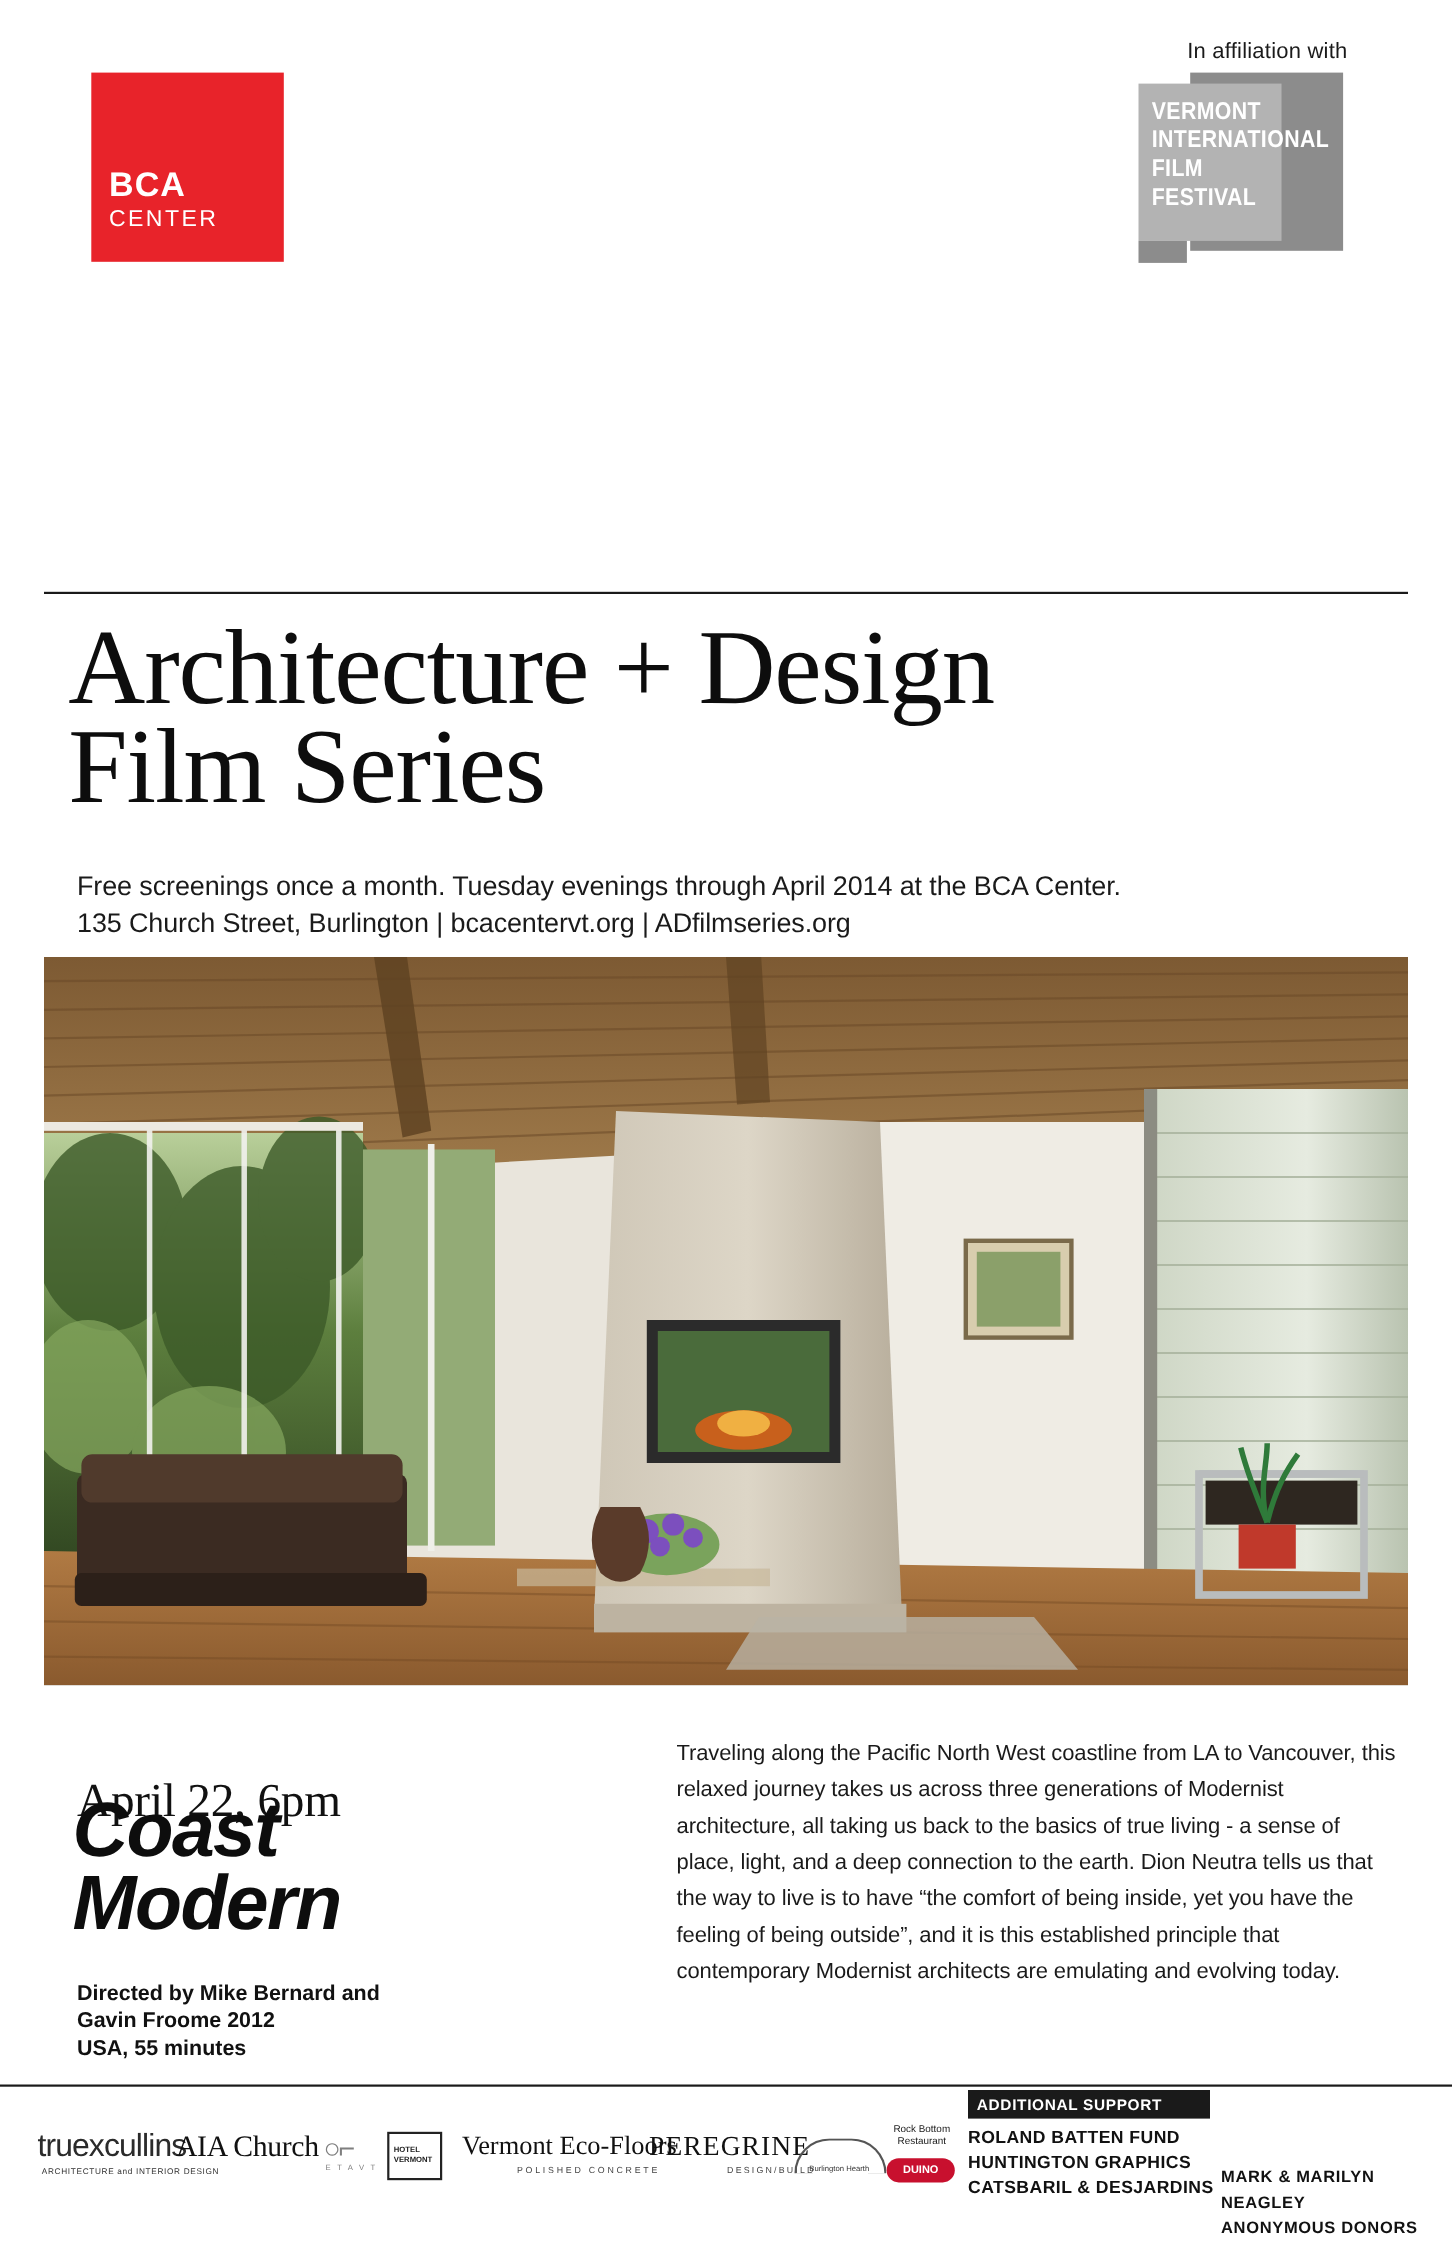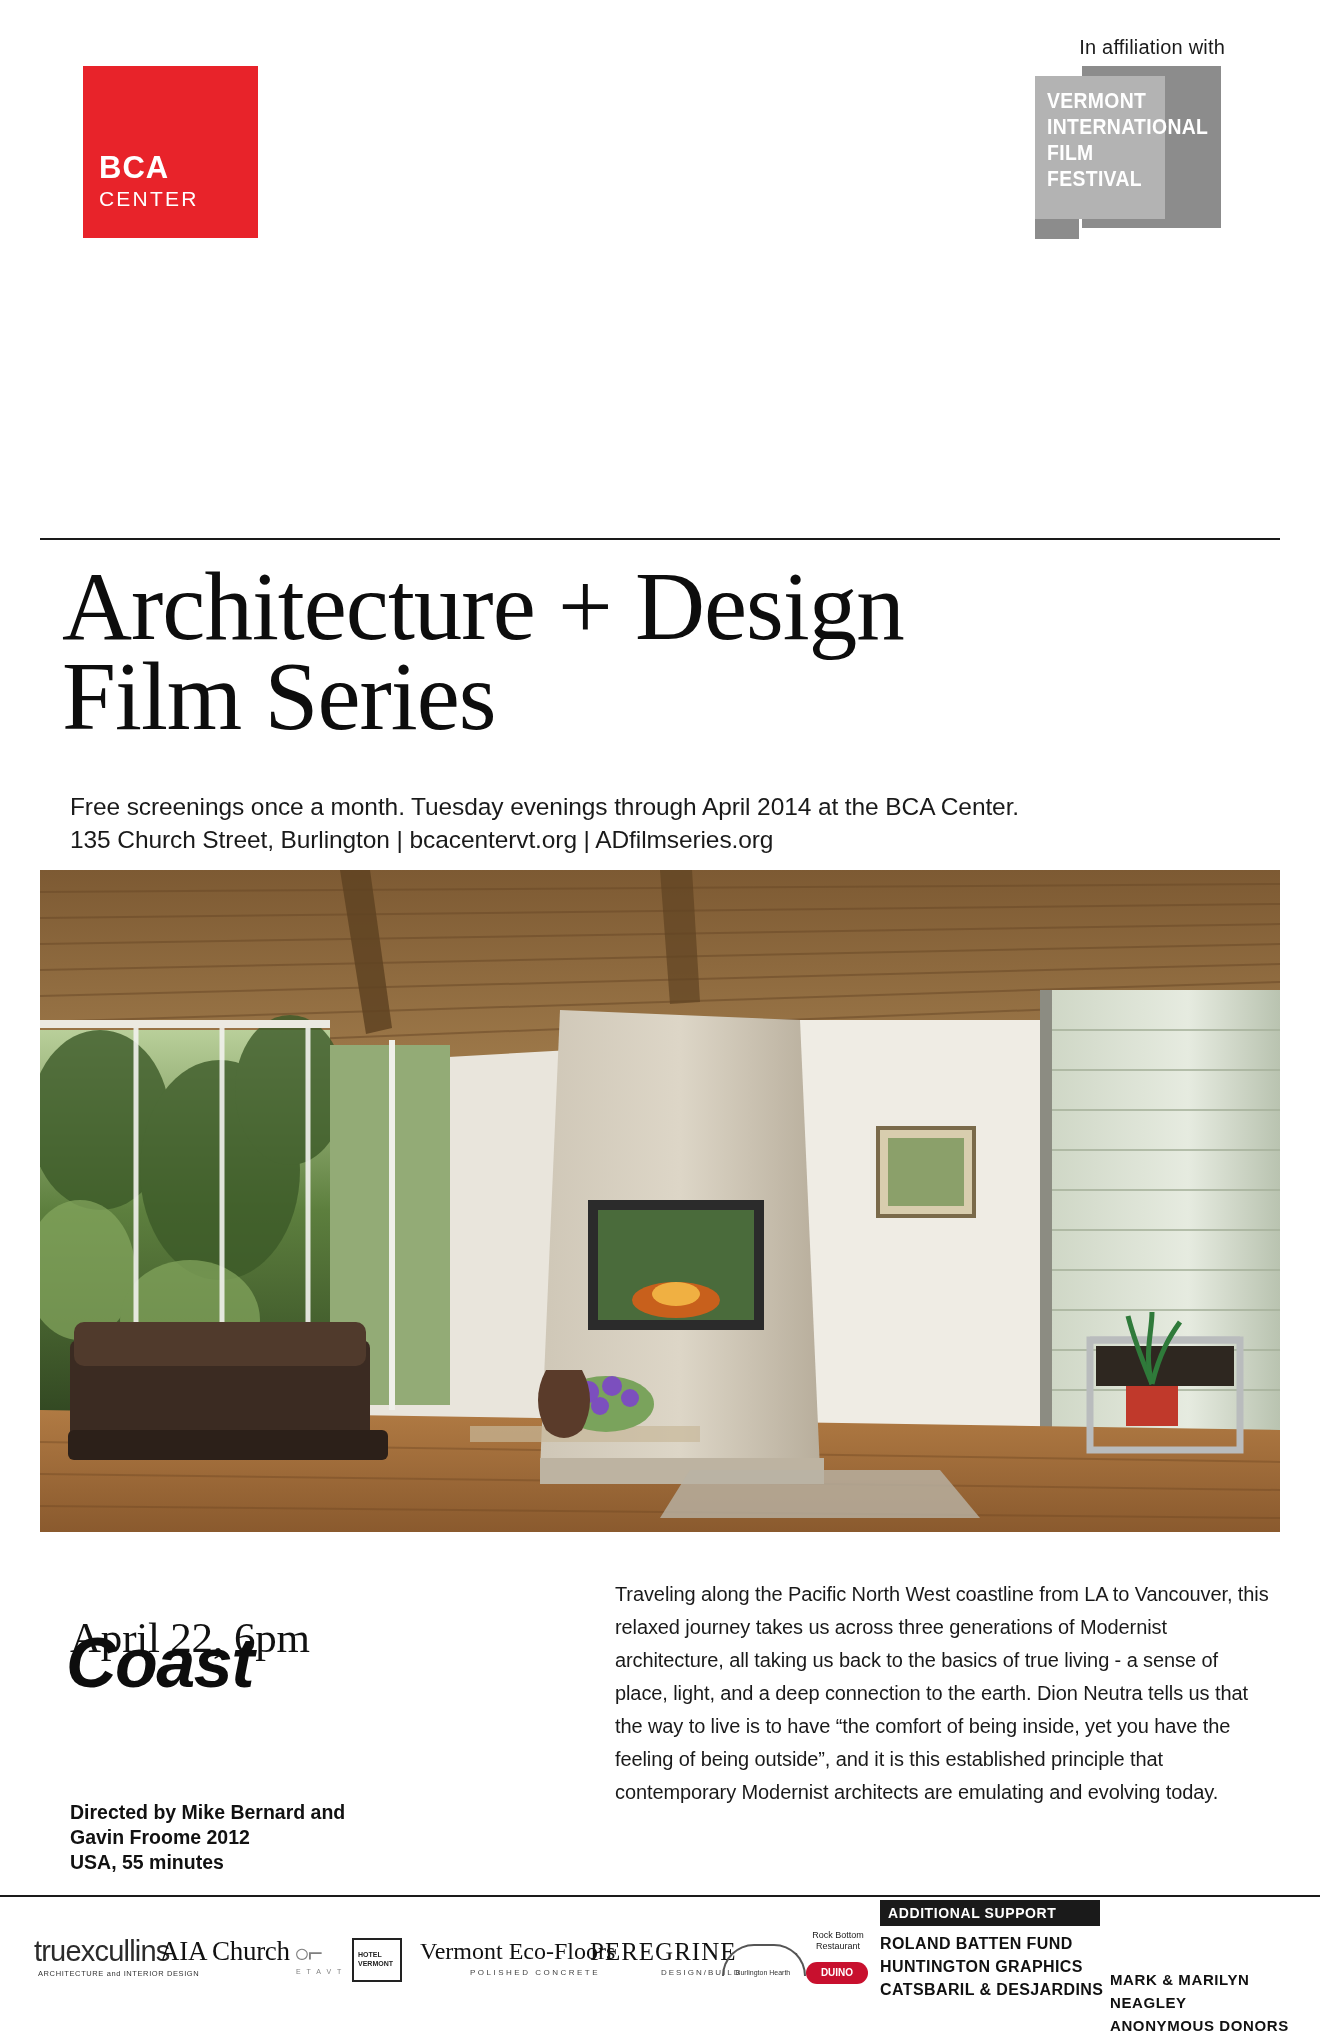--- a/index.html
+++ b/index.html
@@ -505,20 +505,21 @@
       <path d="M506 500 q-16 30 0 60 q18 16 36 0 q16 -30 0 -60 z" fill="#5a3b2a"></path>
 
       <polygon points="650,600 900,600 940,648 620,648" fill="#b9b3a5" opacity="0.8"></polygon>
     </svg>
   </div>
 
   <div class="film-date">April 22, 6pm</div>
 
   <div class="film-title">
     <div>Coast</div>
+    <div>Modern</div>
   </div>
 
   <div class="film-credits" style="white-space: pre-line;">Directed by Mike Bernard and
 Gavin Froome 2012
 USA, 55 minutes</div>
 
   <div class="film-desc">Traveling along the Pacific North West coastline from LA to Vancouver, this relaxed journey takes us across three generations of Modernist architecture, all taking us back to the basics of true living - a sense of place, light, and a deep connection to the earth. Dion Neutra tells us that the way to live is to have “the comfort of being inside, yet you have the feeling of being outside”, and it is this established principle that contemporary Modernist architects are emulating and evolving today.</div>
 
   <div class="sponsor-bar"></div>
 

